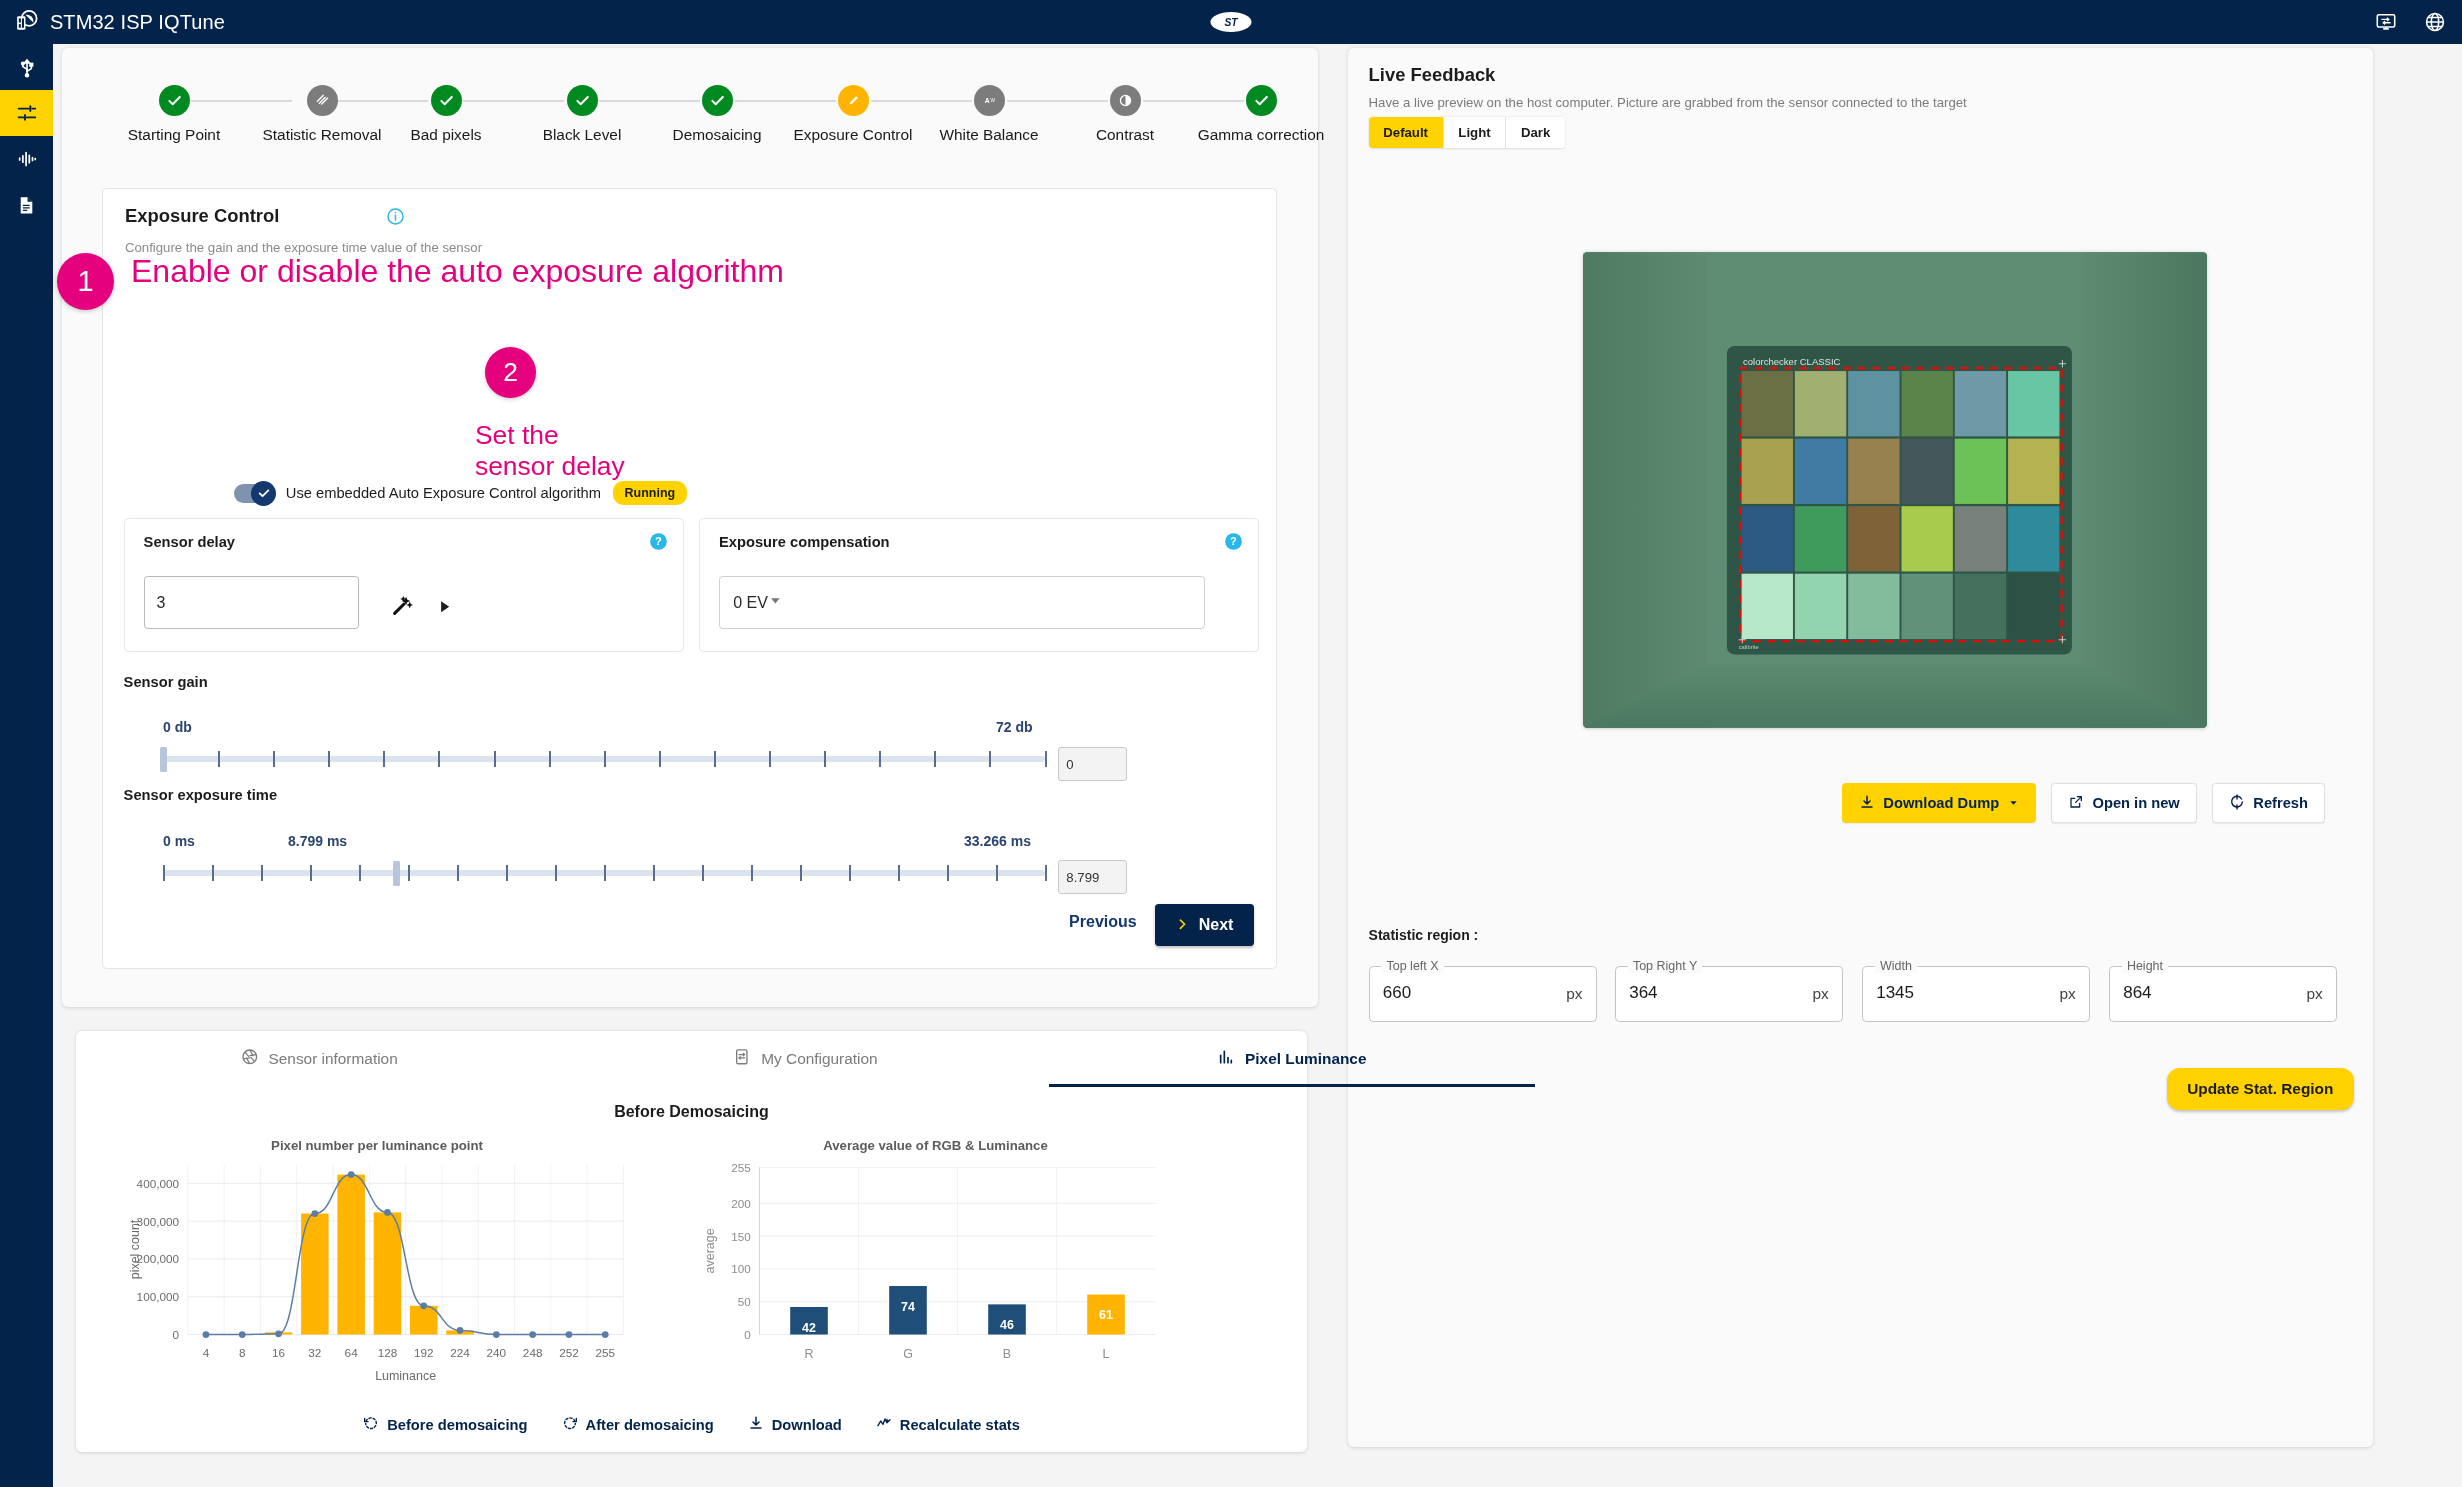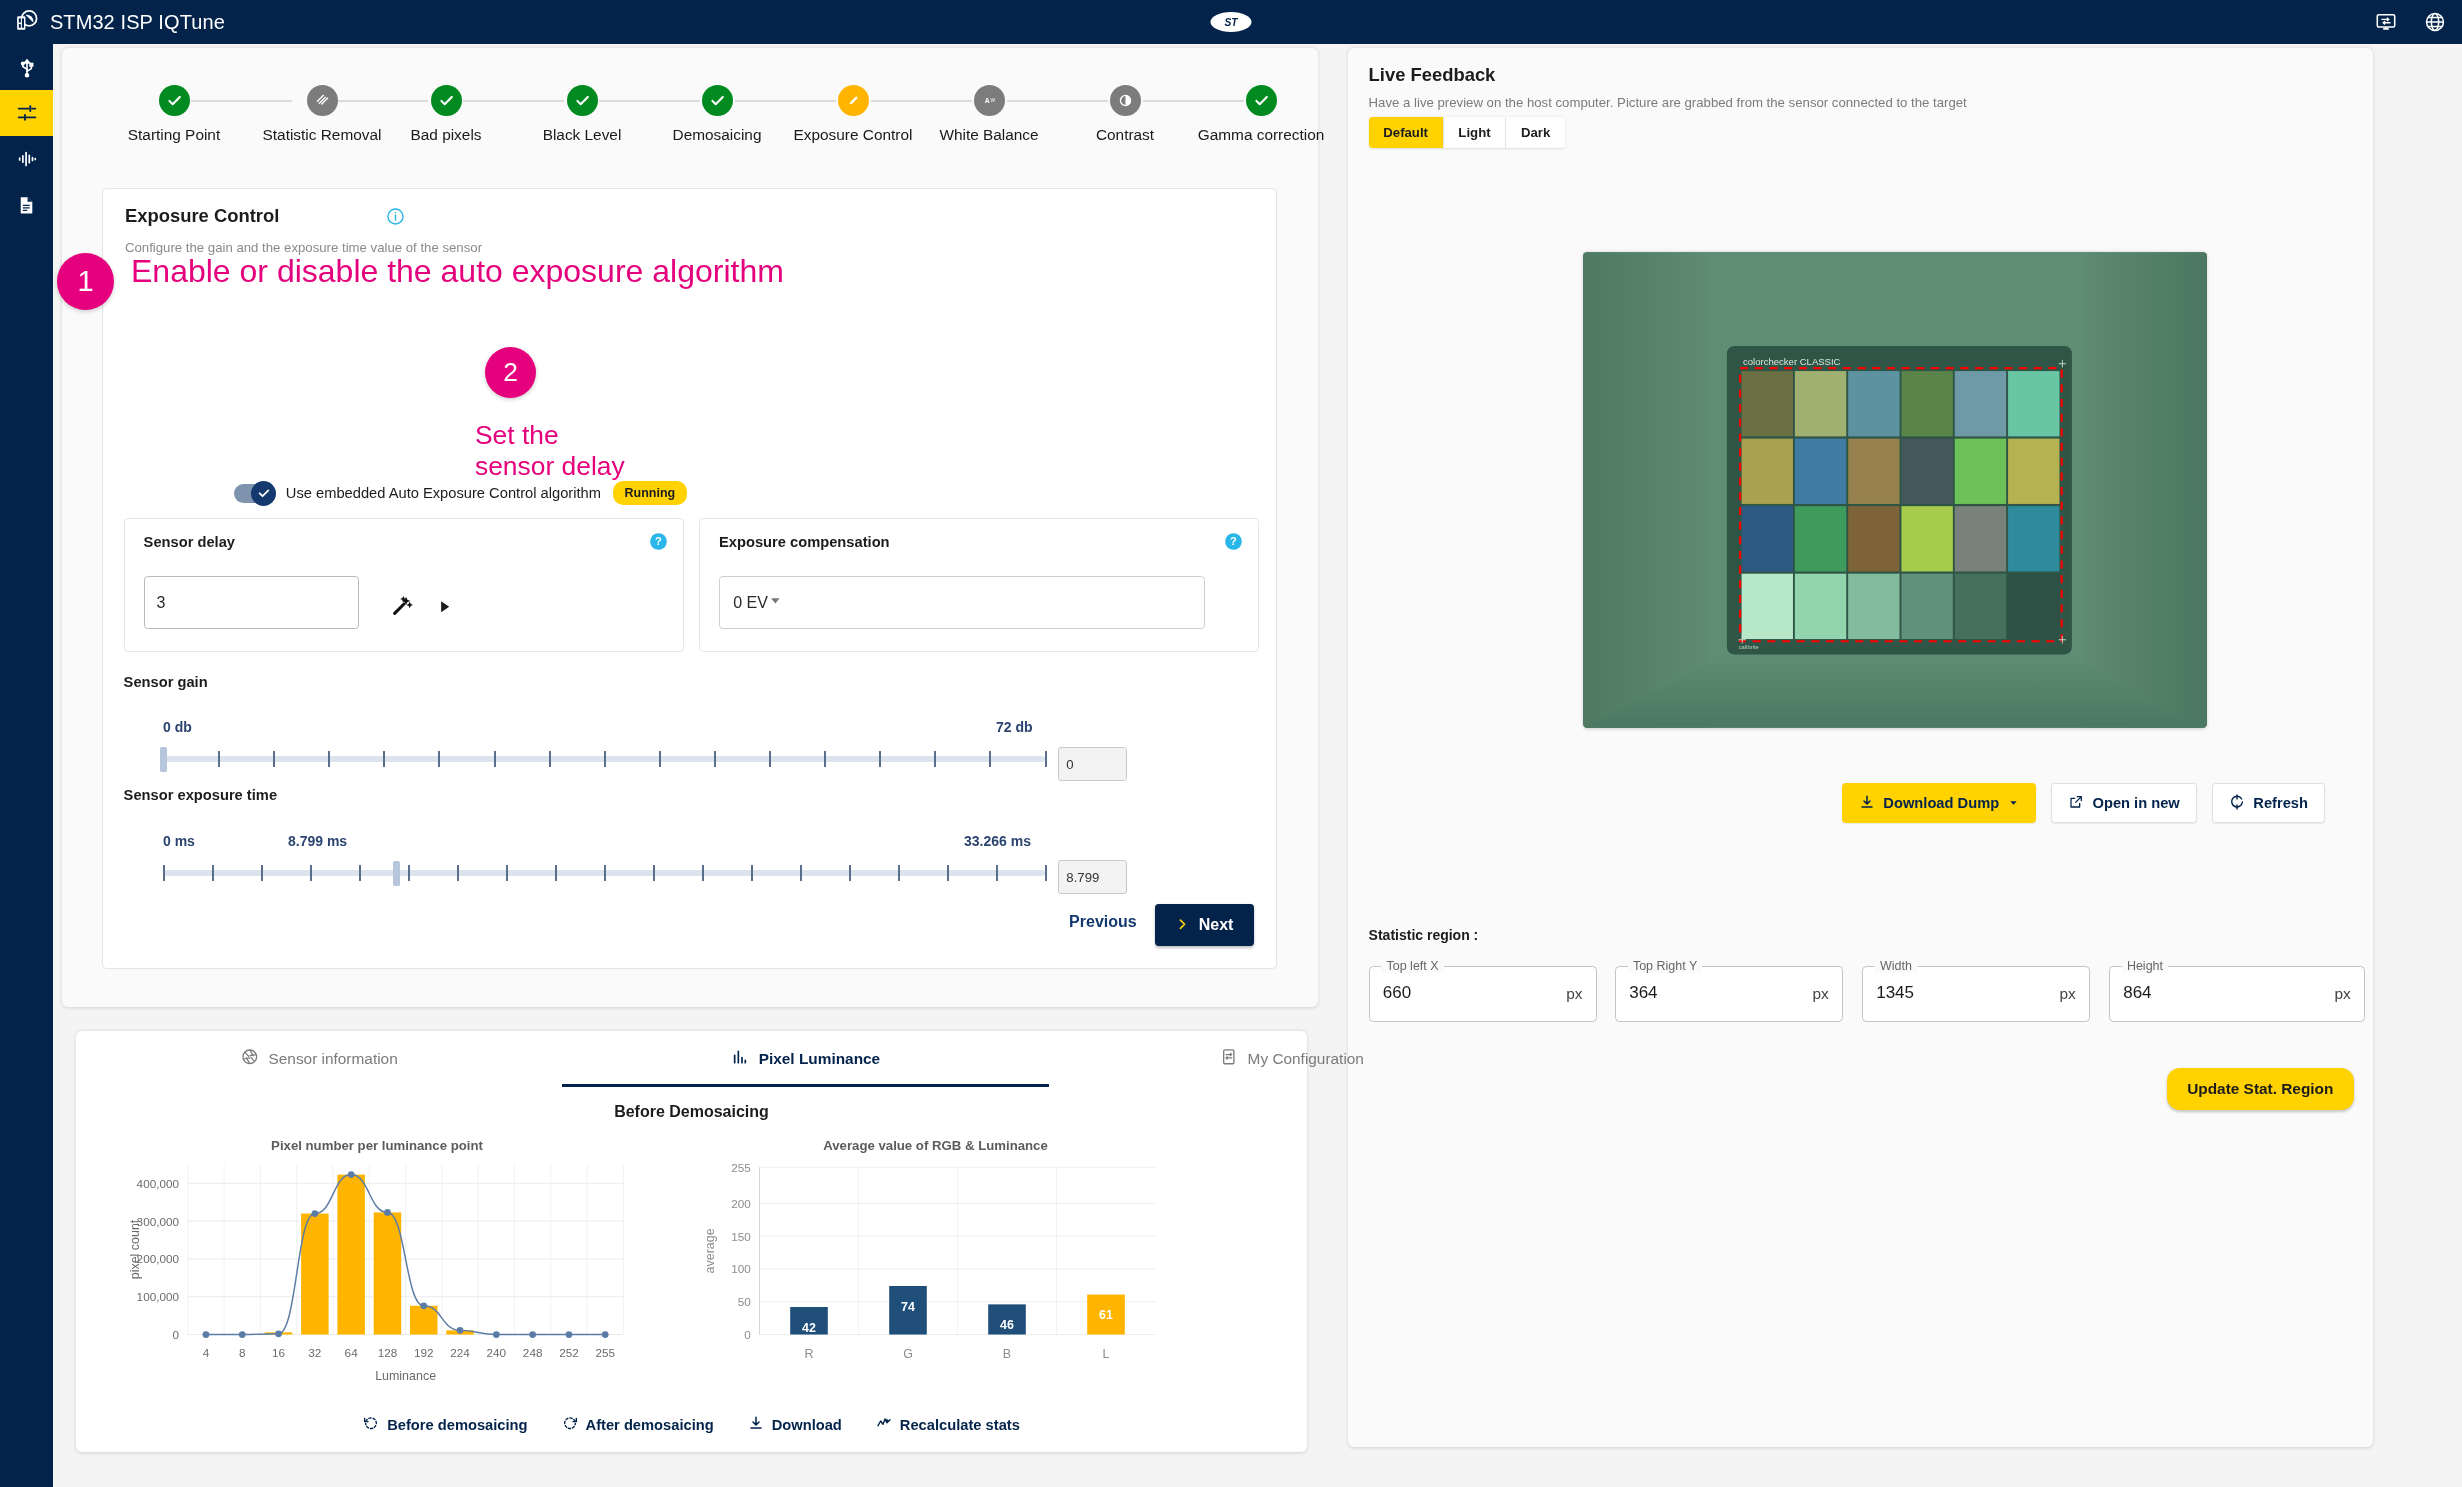--- a/index.html
+++ b/index.html
@@ -599,51 +599,51 @@
       <div class="field" style="left: 267px; width: 228px;">
         <span class="field-legend">Top Right Y</span>
         <span class="field-val">364</span>
         <span class="field-unit">px</span>
       </div>
       <div class="field" style="left: 514px; width: 228px;">
         <span class="field-legend">Width</span>
         <span class="field-val">1345</span>
         <span class="field-unit">px</span>
       </div>
-      <div class="field" style="left: 761px; width: 256px;">
+      <div class="field" style="left: 761px; width: 228px;">
         <span class="field-legend">Height</span>
         <span class="field-val">864</span>
         <span class="field-unit">px</span>
       </div>
     </div>
 
   <button class="btn-update">Update Stat. Region</button>
 </div>
 
 <div class="card" id="bottom-card">
   <div class="tabs" id="btabs">
       <div class="tab">
         <span><svg width="17.6" height="17.6" viewBox="0 0 24 24">
             <circle cx="12" cy="12" r="9.3" fill="none" stroke="currentColor" stroke-width="1.8"></circle>
             <path d="M12 2.7 17 11M12 21.3 7 13M21 9l-9.5 1.5M3 15l9.5-1.5M18.5 18.5 13 12M5.5 5.5 11 12" stroke="currentColor" stroke-width="1.7"></path>
           </svg></span>
         <span>Sensor information</span>
       </div>
-      <div class="tab active">
-        <span><svg width="17.6" height="17.6" viewBox="0 0 24 24">
-            <path d="M5 20V10M10 20V4.5M15 20v-7M19.5 20v-3" stroke="currentColor" stroke-width="2.3" stroke-linecap="round"></path>
-          </svg></span>
-        <span>Pixel Luminance</span>
-      </div>
       <div class="tab">
         <span><svg width="17.6" height="17.6" viewBox="0 0 24 24">
             <rect x="5" y="2.5" width="14" height="19" rx="1.8" fill="none" stroke="currentColor" stroke-width="1.8"></rect>
             <path d="M8 9h8M14 7.2l2 1.8-2 1.8M16 13.5H8M10 11.7l-2 1.8 2 1.8" fill="none" stroke="currentColor" stroke-width="1.5" stroke-linecap="round"></path>
           </svg></span>
         <span>My Configuration</span>
+      </div>
+      <div class="tab active">
+        <span><svg width="17.6" height="17.6" viewBox="0 0 24 24">
+            <path d="M5 20V10M10 20V4.5M15 20v-7M19.5 20v-3" stroke="currentColor" stroke-width="2.3" stroke-linecap="round"></path>
+          </svg></span>
+        <span>Pixel Luminance</span>
       </div>
     </div>
   <div class="bd-title">Before Demosaicing</div>
 
   <div class="chart-box" style="left:44px; top:107px; width:514px; height:250px;">
     <div class="chart-title">Pixel number per luminance point</div>
     <svg width="514" height="242" viewBox="0 0 700 330" id="hist-svg">
         <line x1="92" y1="268" x2="686" y2="268" stroke="#e4e4e4" stroke-width="1"></line>
         <text x="80" y="274" font-family="Liberation Sans, sans-serif" font-size="16" fill="#6b6b6b" text-anchor="end">0</text>
         <line x1="92" y1="216.44444444444446" x2="686" y2="216.44444444444446" stroke="#e4e4e4" stroke-width="1"></line>

